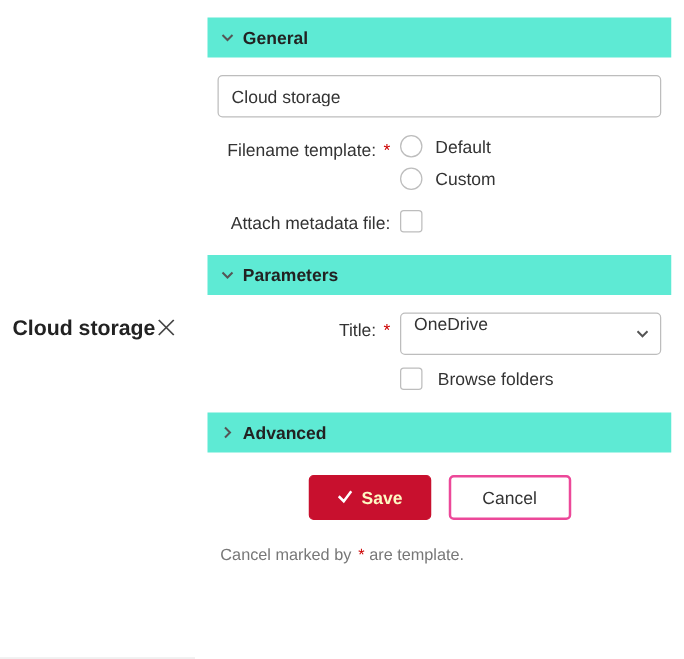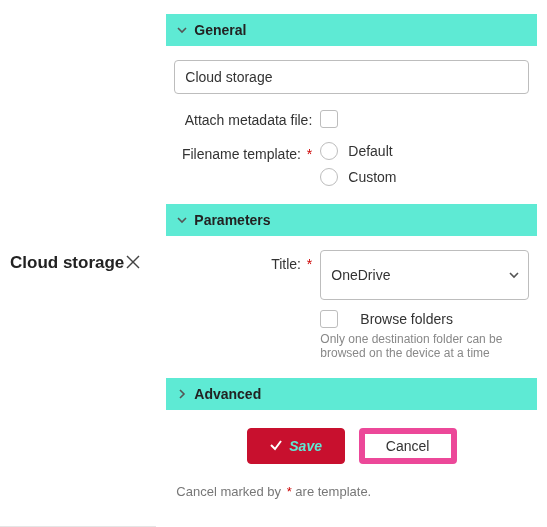--- a/index.html
+++ b/index.html
@@ -118,43 +118,43 @@
   }
   .radio {
     width: 18px;
     height: 18px;
     border: 1px solid #bdbdbd;
     border-radius: 50%;
     background: #fff;
   }
   .select {
     width: 100%;
-    height: 50px;
+    height: 34px;
     padding: 0 30px 0 10px;
     border: 1px solid #bdbdbd;
     border-radius: 4px;
     font-size: 14px;
     background: #fff;
     display: flex;
-    align-items: center;
+    align-items: flex-start;
     position: relative;
     cursor: pointer;
   }
   .select-caret {
     position: absolute;
     right: 8px;
     top: 50%;
     transform: translateY(-50%);
     color: #555;
     display: flex;
   }
   .sub-field {
     display: flex;
     align-items: center;
-    gap: 22px;
+    gap: 12px;
     margin-top: 10px;
   }
   .hint {
     font-size: 12px;
     color: #888;
     margin-top: 4px;
   }
   .footer {
     display: flex;
     justify-content: center;
@@ -167,29 +167,28 @@
     border-radius: 4px;
     font-size: 14px;
     cursor: pointer;
     display: flex;
     align-items: center;
     justify-content: center;
     gap: 6px;
   }
   .btn-primary {
     background: #c8102e;
-    color: #5eead4;
+    color: #fef9c3;
     border: 1px solid #c8102e;
     font-weight: 600;
-    font-style: italic;
   }
   .btn-secondary {
     background: #fff;
     color: #333;
-    border: 6px solid #ec4899;
+    border: 2px solid #ec4899;
   }
   .mandatory-note {
     padding: 10px 10px 14px 10px;
     font-size: 13px;
     color: #777;
   }
   .mandatory-note .req { color: #c00; }
 </style>
 </head>
 <body>
@@ -220,42 +219,42 @@
     </div>
     <div class="section-body">
 
       <div class="row">
         <div class="field-col">
           <input class="text-input" value="Cloud storage" style="">
         </div>
       </div>
 
       <div class="row">
-        <div class="label-col">Attach metadata file:</div>
-        <div class="field-col">
-          <div class="checkbox"></div>
-        </div>
-      </div>
-
-      <div class="row">
         <div class="label-col">
           <span>Filename template:</span>
           <span class="req">*</span>
         </div>
         <div class="field-col">
           <div class="radio-group">
             <div class="radio-option">
               <div class="radio"></div>
               <span>Default</span>
             </div>
             <div class="radio-option">
               <div class="radio"></div>
               <span>Custom</span>
             </div>
           </div>
+        </div>
+      </div>
+
+      <div class="row">
+        <div class="label-col">Attach metadata file:</div>
+        <div class="field-col">
+          <div class="checkbox"></div>
         </div>
       </div>
 
     </div>
 
     <div class="section-header">
       <span class="chev">
         <svg width="12" height="12" viewBox="0 0 12 12">
             <polyline points="2,4 6,8 10,4" fill="none" stroke="#555" stroke-width="1.6"></polyline>
           </svg>
@@ -275,21 +274,20 @@
             <span class="select-caret">
               <svg width="12" height="12" viewBox="0 0 12 12">
                   <polyline points="2,4 6,8 10,4" fill="none" stroke="#555" stroke-width="1.6"></polyline>
                 </svg>
             </span>
           </div>
           <div class="sub-field">
             <div class="checkbox" style="margin-top:0"></div>
             <span>Browse folders</span>
           </div>
-          <div class="hint">Only one destination folder can be browsed on the device at a time</div>
         </div>
       </div>
 
     </div>
 
     <div class="section-header">
       <span class="chev">
         <svg width="12" height="12" viewBox="0 0 12 12">
             <polyline points="4,2 8,6 4,10" fill="none" stroke="#555" stroke-width="1.6"></polyline>
           </svg>

